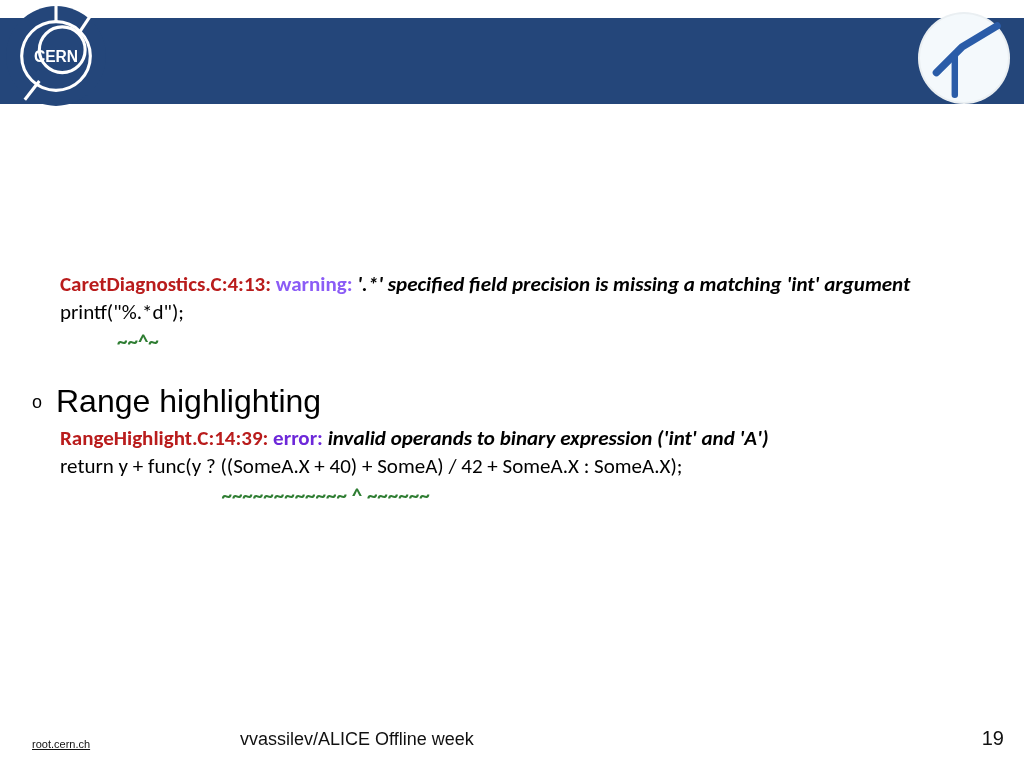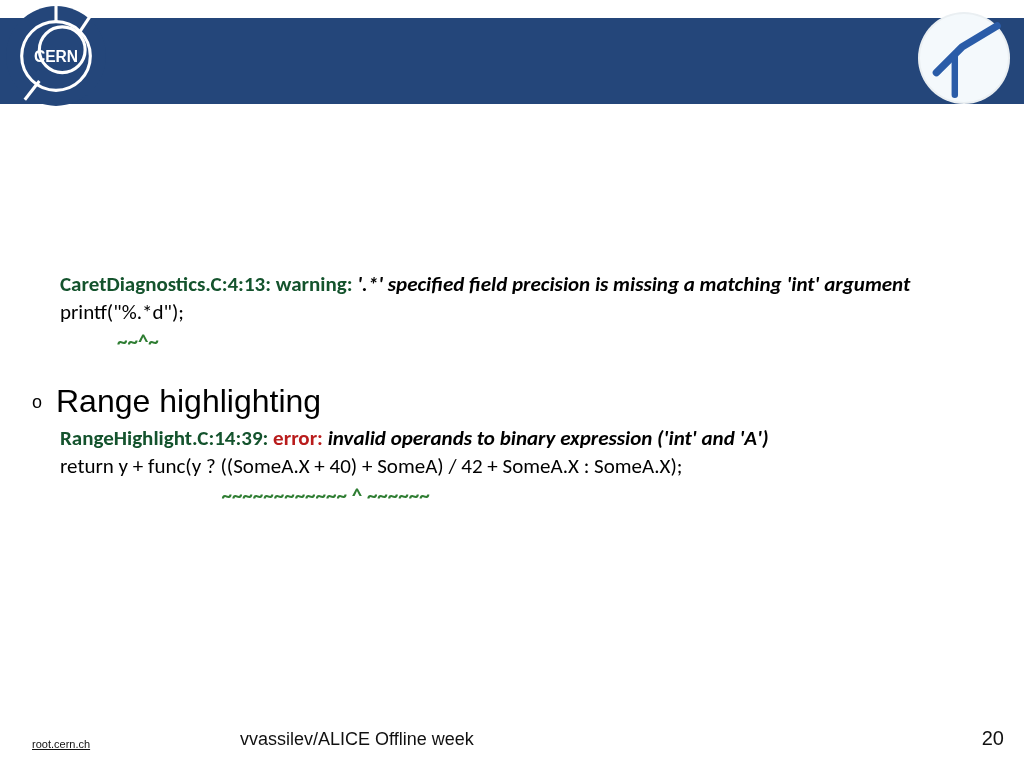--- a/index.html
+++ b/index.html
@@ -40,23 +40,23 @@
     display: inline-block;
     width: 18px; text-align: center;
   }
   .diag {
     font-size: 21px;
     line-height: 1.35;
     margin-left: 32px;
     margin-bottom: 28px;
     font-family: Calibri, Arial, sans-serif;
   }
-  .diag .loc { color: #14532d; font-weight: 700; }
-  .diag .warn { color: #14532d; font-weight: 700; }
-  .diag .err { color: #b91c1c; font-weight: 700; }
+  .diag .loc { color: #b91c1c; font-weight: 700; }
+  .diag .warn { color: #8b5cf6; font-weight: 700; }
+  .diag .err { color: #6d28d9; font-weight: 700; }
   .diag .msg { font-style: italic; font-weight: 700; }
   .diag .code { font-weight: 400; }
   .diag .hl { color: #2e7d32; font-weight: 700; font-family: Calibri, Arial, sans-serif; }
   .footer {
     position: absolute;
     left: 0; right: 0; bottom: 18px;
     height: 30px;
     font-size: 16px;
     color: #111;
   }
@@ -106,16 +106,16 @@
       <span class="loc">RangeHighlight.C:14:39: </span><span class="err">error: </span><span class="msg">invalid operands to binary expression ('int' and 'A')</span><br>
       <span class="code">return y + func(y ? ((SomeA.X + 40) + SomeA) / 42 + SomeA.X : SomeA.X);</span><br>
       <span class="hl" style="white-space:pre">                                  ~~~~~~~~~~~~ ^ ~~~~~~</span>
     </div>
 
   </div>
 
   <div class="footer">
     <a class="foot-left">root.cern.ch</a>
     <span class="foot-mid">vvassilev/ALICE Offline week</span>
-    <span class="foot-num">20</span>
+    <span class="foot-num">19</span>
   </div>
 
 </div>
 
 </body></html>

